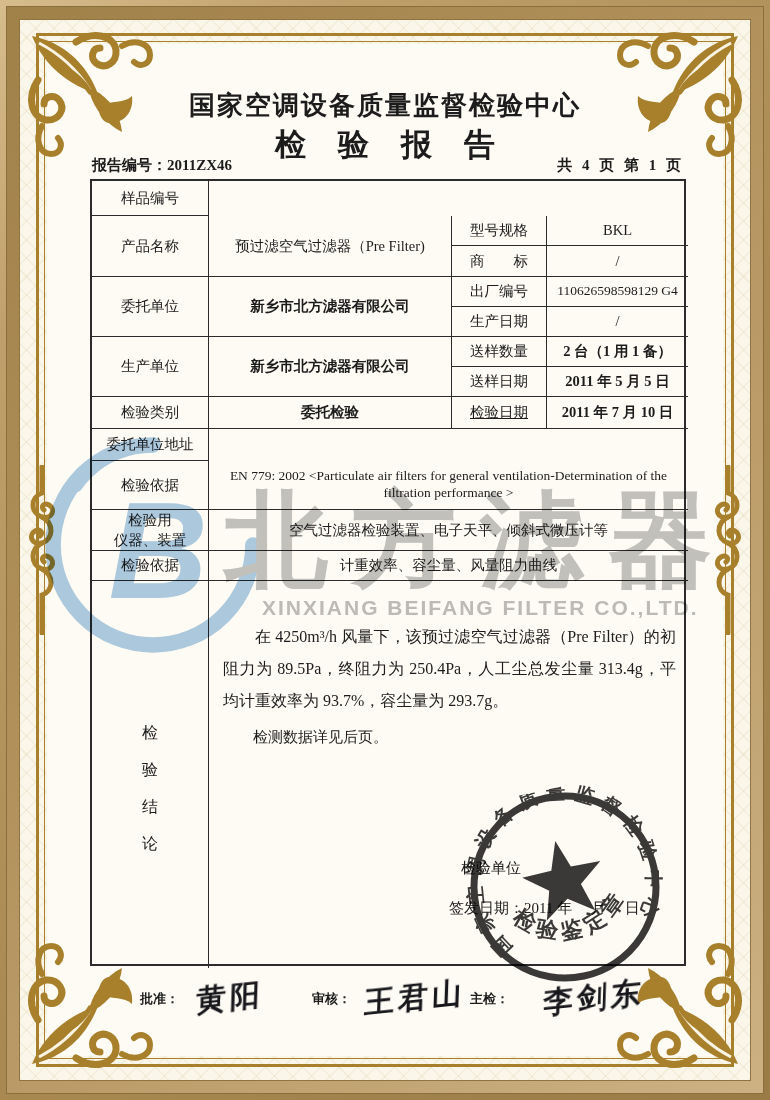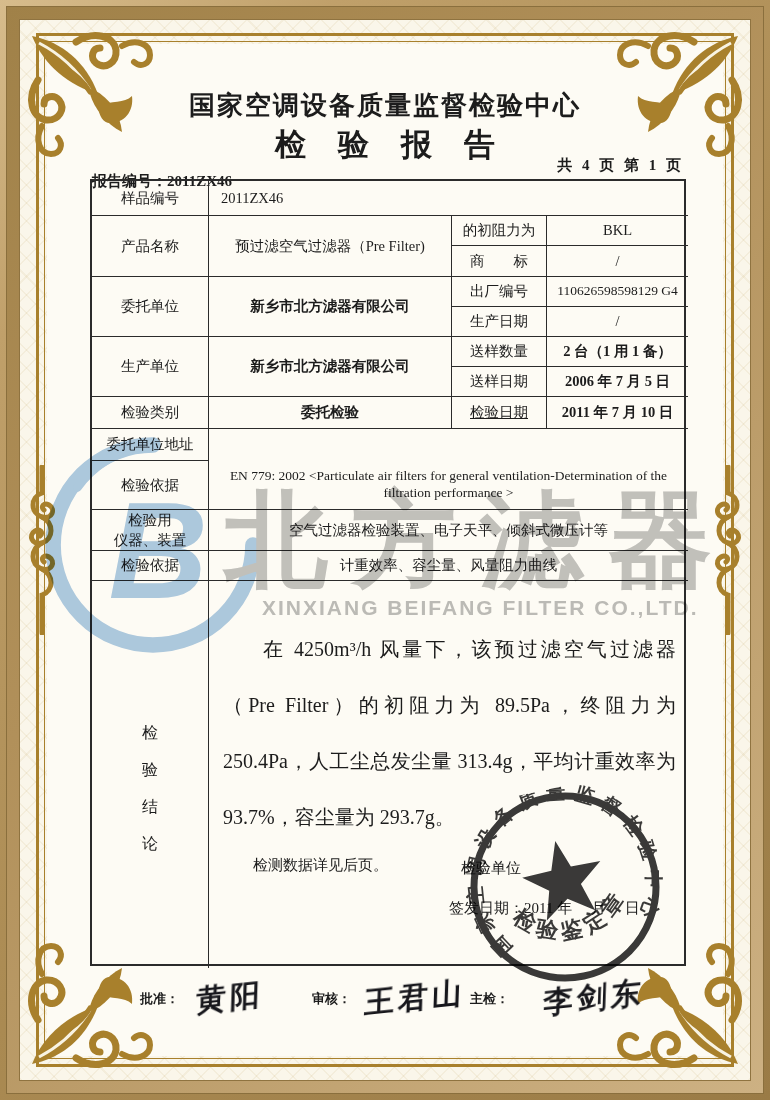--- a/index.html
+++ b/index.html
@@ -38,42 +38,42 @@
   .side-left { left:22px; }
   .side-right { right:22px; transform:scaleX(-1); }
 
   .content { position:absolute; inset:0; z-index:4; color:#1c1c1c; }
   .heiti { font-family:"Liberation Sans","DejaVu Sans",sans-serif; }
 
   .center-name { position:absolute; left:0; right:0; top:88px; text-align:center;
     font-size:26px; font-weight:bold; letter-spacing:2px; }
   .report-title { position:absolute; left:0; right:0; top:124px; text-align:center;
     font-size:31px; font-weight:bold; letter-spacing:32px; text-indent:32px; }
-  .report-no { position:absolute; left:92px; top:172px; font-size:15px; font-weight:bold; }
+  .report-no { position:absolute; left:92px; top:156px; font-size:15px; font-weight:bold; }
   .page-info  { position:absolute; right:86px; top:156px; font-size:15px; font-weight:bold; letter-spacing:3px; }
 
   .report-table {
     position:absolute; left:90px; top:179px; width:596px; height:787px;
     display:grid;
     grid-template-columns:117px 243px 95px 141px;
     grid-template-rows:35px 30px 31px 30px 30px 30px 30px 32px 32px 49px 41px 30px 387px;
     border:2px solid #2b2b2b; font-size:14.5px;
   }
   .cell { border-right:1.5px solid #2b2b2b; border-bottom:1.5px solid #2b2b2b;
     display:flex; align-items:center; justify-content:center; text-align:center;
     padding:2px 5px; line-height:1.25; }
   .no-r { border-right:none; } .no-b { border-bottom:none; }
   .left-al { justify-content:flex-start; text-align:left; padding-left:12px; }
   .bold { font-weight:bold; }
   .small { font-size:13.5px; }
   .lblcol2 { flex-direction:column; gap:1px; }
 
   .concl-label { flex-direction:column; justify-content:flex-start; padding-top:142px; gap:17px; font-size:16px; }
   .concl-body { display:block; position:relative; text-align:left; padding:0; }
-  .concl-par { margin:40px 12px 0 14px; font-size:20px; line-height:56px; text-indent:2em; text-align:justify; }
+  .concl-par { margin:40px 12px 0 14px; font-size:16px; line-height:32px; text-indent:2em; text-align:justify; }
   .concl-par2 { margin:0 12px 0 14px; font-size:15px; line-height:40px; text-indent:2em; }
   .issue-unit { position:absolute; left:252px; top:278px; font-size:15px; }
   .issue-date { position:absolute; left:240px; top:318px; font-size:15px; }
 
   .stamp { position:absolute; left:664px; top:788px; z-index:6; transform:rotate(-12deg);
     opacity:.88; mix-blend-mode:multiply; }
   .stamp svg { display:block; }
 
   .footer-line { position:absolute; left:0; top:980px; width:100%; height:70px; }
   .sig-label { position:absolute; font-size:13px; font-weight:bold; top:10px; }
@@ -177,42 +177,41 @@
 </svg>
 
 <div class="content">
   <div class="center-name heiti">国家空调设备质量监督检验中心</div>
   <div class="report-title heiti">检验报告</div>
   <div class="report-no">报告编号：2011ZX46</div>
   <div class="page-info">共 4 页 第 1 页</div>
 
   <div class="report-table">
     <div class="cell" style="grid-column:1;grid-row:1;">样品编号</div>
-    <div class="cell no-r left-al" style="grid-column:2/5;grid-row:1;">2011ZX46</div>
 
     <div class="cell" style="grid-column:1;grid-row:2/4;">产品名称</div>
     <div class="cell" style="grid-column:2;grid-row:2/4;">预过滤空气过滤器（Pre Filter)</div>
-    <div class="cell" style="grid-column:3;grid-row:2;">的初阻力为</div>
+    <div class="cell" style="grid-column:3;grid-row:2;">型号规格</div>
     <div class="cell no-r" style="grid-column:4;grid-row:2;">BKL</div>
     <div class="cell" style="grid-column:3;grid-row:3;">商　　标</div>
     <div class="cell no-r" style="grid-column:4;grid-row:3;">/</div>
 
     <div class="cell" style="grid-column:1;grid-row:4/6;">委托单位</div>
     <div class="cell bold" style="grid-column:2;grid-row:4/6;">新乡市北方滤器有限公司</div>
     <div class="cell" style="grid-column:3;grid-row:4;">出厂编号</div>
     <div class="cell no-r small" style="grid-column:4;grid-row:4;">110626598598129 G4</div>
     <div class="cell" style="grid-column:3;grid-row:5;">生产日期</div>
     <div class="cell no-r" style="grid-column:4;grid-row:5;">/</div>
 
     <div class="cell" style="grid-column:1;grid-row:6/8;">生产单位</div>
     <div class="cell bold" style="grid-column:2;grid-row:6/8;">新乡市北方滤器有限公司</div>
     <div class="cell" style="grid-column:3;grid-row:6;">送样数量</div>
     <div class="cell no-r bold" style="grid-column:4;grid-row:6;">2 台（1 用 1 备）</div>
     <div class="cell" style="grid-column:3;grid-row:7;">送样日期</div>
-    <div class="cell no-r bold" style="grid-column:4;grid-row:7;">2006 年 7 月 5 日</div>
+    <div class="cell no-r bold" style="grid-column:4;grid-row:7;">2011 年 5 月 5 日</div>
 
     <div class="cell" style="grid-column:1;grid-row:8;">检验类别</div>
     <div class="cell bold" style="grid-column:2;grid-row:8;">委托检验</div>
     <div class="cell" style="grid-column:3;grid-row:8;text-decoration:underline;">检验日期</div>
     <div class="cell no-r bold" style="grid-column:4;grid-row:8;">2011 年 7 月 10 日</div>
 
     <div class="cell" style="grid-column:1;grid-row:9;">委托单位地址</div>
 
     <div class="cell" style="grid-column:1;grid-row:10;">检验依据</div>
     <div class="cell no-r small" style="grid-column:2/5;grid-row:10;">EN 779: 2002 &lt;Particulate air filters for general ventilation-Determination of the filtration performance &gt;</div>

